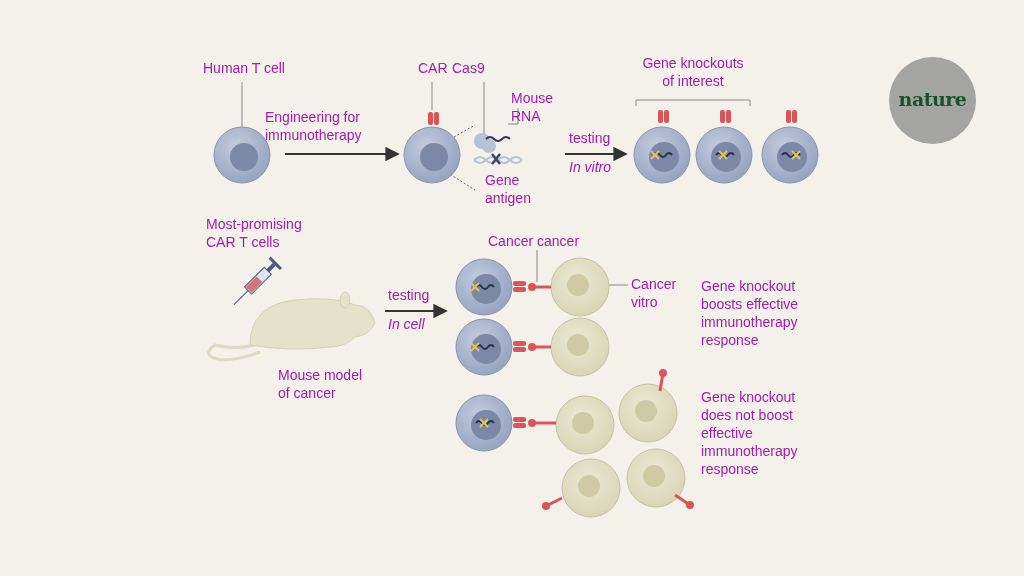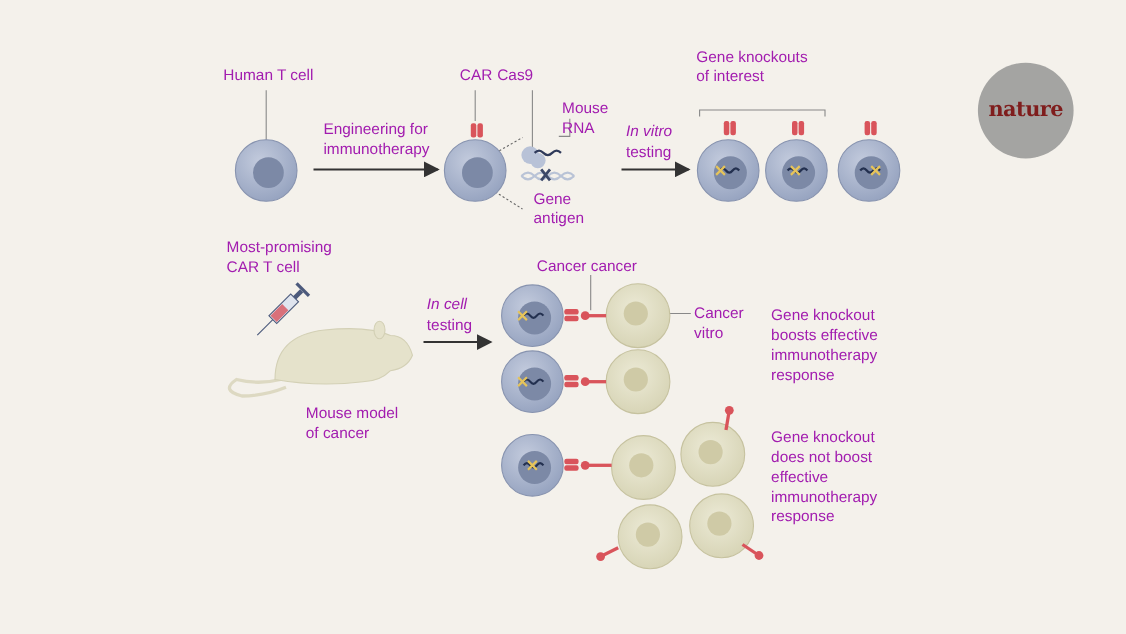--- a/index.html
+++ b/index.html
@@ -1,21 +1,21 @@
 <!DOCTYPE html>
 <html><head>
 <meta charset="utf-8">
 <style>
   html,body{margin:0;padding:0;}
   body{width:1024px;height:576px;background:#f4f1eb;overflow:hidden;position:relative;font-family:"Liberation Sans",sans-serif;}
   svg{position:absolute;left:0;top:0;}
   .lbl{position:absolute;font-size:14px;color:#a21caf;line-height:18px;white-space:pre;}
-  .it{font-style:italic;}
+  .it{font-style:italic;margin-top:48px;}
   .logo{position:absolute;left:889px;top:57px;width:87px;height:87px;border-radius:50%;background:#a4a4a2;}
-  .logo span{position:absolute;left:0;right:0;top:31px;text-align:center;color:#7f1d1d;font-family:"DejaVu Serif",serif;font-weight:bold;font-size:19px;letter-spacing:-0.5px;}
+  .logo span{position:absolute;left:0;right:0;top:31px;text-align:center;color:#14532d;font-family:"DejaVu Serif",serif;font-weight:bold;font-size:19px;letter-spacing:-0.5px;}
 </style>
 </head>
 <body>
 
 <svg width="1024" height="576">
   <defs>
     <radialGradient id="tcg" cx="40%" cy="35%" r="65%">
       <stop offset="0" stop-color="#c3cbdd"></stop>
         <stop offset="1" stop-color="#98a5c1"></stop>
     </radialGradient>
@@ -174,34 +174,34 @@
       <g>
         <circle cx="656" cy="478" r="29" fill="url(#ccg)" stroke="#c6c29f"></circle>
         <circle cx="654" cy="476" r="11" fill="#cfcaa6"></circle>
       </g>
       <path d="M675,495 L690,505" stroke="#d9545b" stroke-width="3"></path>
       <circle cx="690" cy="505" r="4" fill="#d9545b"></circle>
     </g>
 </svg>
 
 <div class="lbl" style="left:203px;top:59px">Human T cell</div>
-<div class="lbl" style="left:294px;top:108px">Engineering for
+<div class="lbl" style="left:265px;top:108px">Engineering for
 immunotherapy</div>
 <div class="lbl" style="left:418px;top:59px">CAR</div>
 <div class="lbl" style="left:452px;top:59px">Cas9</div>
 <div class="lbl" style="left:511px;top:89px">Mouse
 RNA</div>
 <div class="lbl" style="left:485px;top:171px">Gene
 antigen</div>
 <div class="lbl it" style="left:569px;top:110px">In vitro</div>
 <div class="lbl" style="left:569px;top:129px">testing</div>
-<div class="lbl" style="left:633px;top:42px;text-align:left;width:120px">Gene knockouts
+<div class="lbl" style="left:633px;top:54px;text-align:center;width:120px">Gene knockouts
 of interest</div>
 <div class="lbl" style="left:206px;top:215px">Most-promising
-CAR T cell</div>
+CAR T cells</div>
 <div class="lbl it" style="left:388px;top:267px">In cell</div>
 <div class="lbl" style="left:388px;top:286px">testing</div>
 <div class="lbl" style="left:278px;top:366px">Mouse model
 of cancer</div>
 <div class="lbl" style="left:488px;top:232px">Cancer cancer</div>
 <div class="lbl" style="left:631px;top:275px">Cancer
 vitro</div>
 <div class="lbl" style="left:701px;top:277px">Gene knockout
 boosts effective
 immunotherapy

